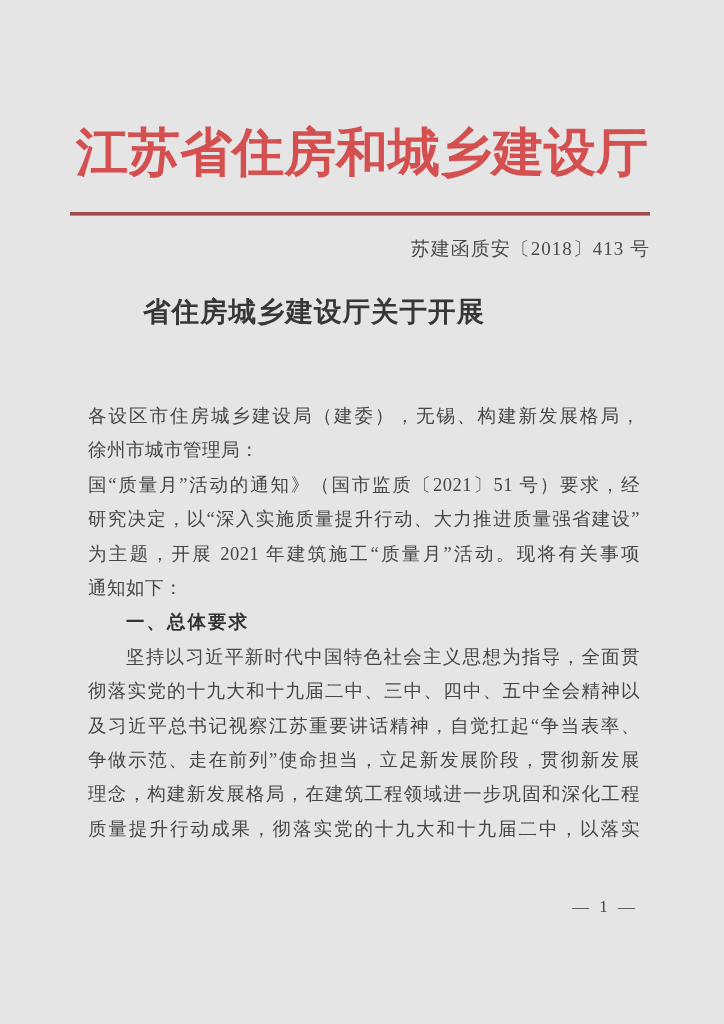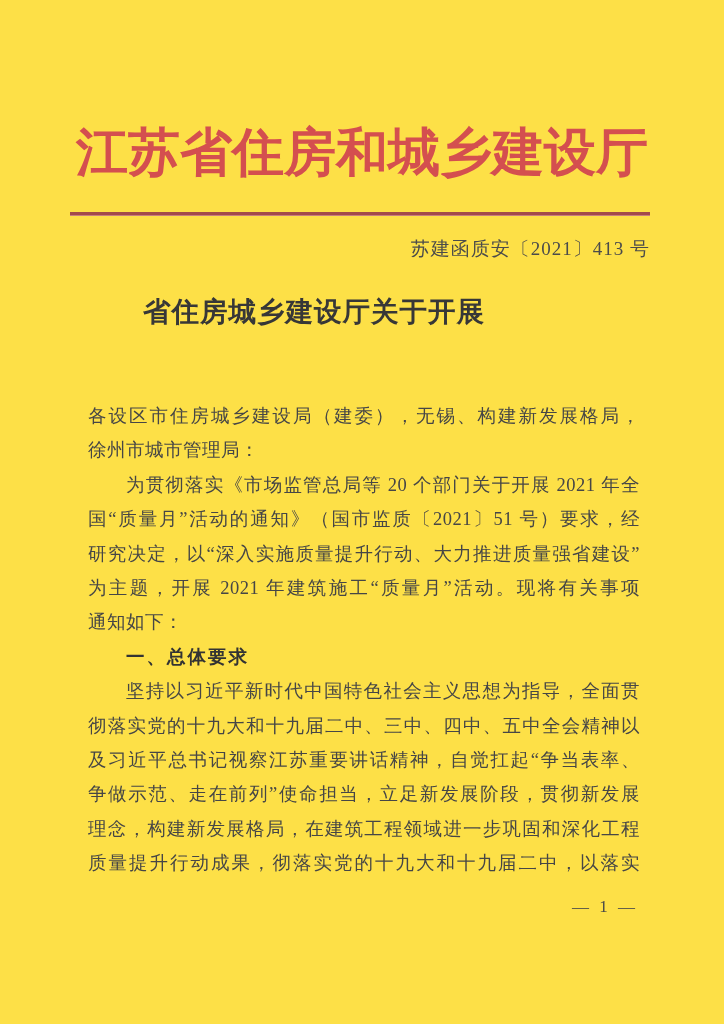--- a/index.html
+++ b/index.html
@@ -2,21 +2,21 @@
 <html><head>
 <meta charset="utf-8">
 <style>
   html,body{margin:0;padding:0;}
   body{
     width:724px;height:1024px;
     background:#fbfbfa;
     font-family:"Liberation Serif","DejaVu Serif",serif;
     overflow:hidden;position:relative;
   }
-  .page{position:absolute;inset:0;background:#fde047;}
+  .page{position:absolute;inset:0;background:#e5e5e5;}
 
   .agency{
     position:absolute;top:124px;left:0;width:724px;
     text-align:center;
     font-size:52px;line-height:58px;font-weight:bold;
     color:#d44f4f;letter-spacing:0px;
     font-family:"Liberation Serif","DejaVu Serif",serif;
     white-space:nowrap;
   }
   .rule{
@@ -57,30 +57,29 @@
 </style>
 </head>
 <body>
 
 <div class="page">
 
   <div class="agency">江苏省住房和城乡建设厅</div>
 
   <div class="rule"></div>
 
-  <div class="docnum">苏建函质安〔2021〕413 号</div>
+  <div class="docnum">苏建函质安〔2018〕413 号</div>
 
   <div class="title">
     <div>省住房城乡建设厅关于开展</div>
   </div>
 
   <div class="body-block">
     <div class="line j">各设区市住房城乡建设局（建委），无锡、构建新发展格局，</div>
     <div class="line l">徐州市城市管理局：</div>
-    <div class="line j ind">为贯彻落实《市场监管总局等 20 个部门关于开展 2021 年全</div>
     <div class="line j">国“质量月”活动的通知》（国市监质〔2021〕51 号）要求，经</div>
     <div class="line j">研究决定，以“深入实施质量提升行动、大力推进质量强省建设”</div>
     <div class="line j">为主题，开展 2021 年建筑施工“质量月”活动。现将有关事项</div>
     <div class="line l">通知如下：</div>
     <div class="line l ind heading">一、总体要求</div>
     <div class="line j ind">坚持以习近平新时代中国特色社会主义思想为指导，全面贯</div>
     <div class="line j">彻落实党的十九大和十九届二中、三中、四中、五中全会精神以</div>
     <div class="line j">及习近平总书记视察江苏重要讲话精神，自觉扛起“争当表率、</div>
     <div class="line j">争做示范、走在前列”使命担当，立足新发展阶段，贯彻新发展</div>
     <div class="line j">理念，构建新发展格局，在建筑工程领域进一步巩固和深化工程</div>

